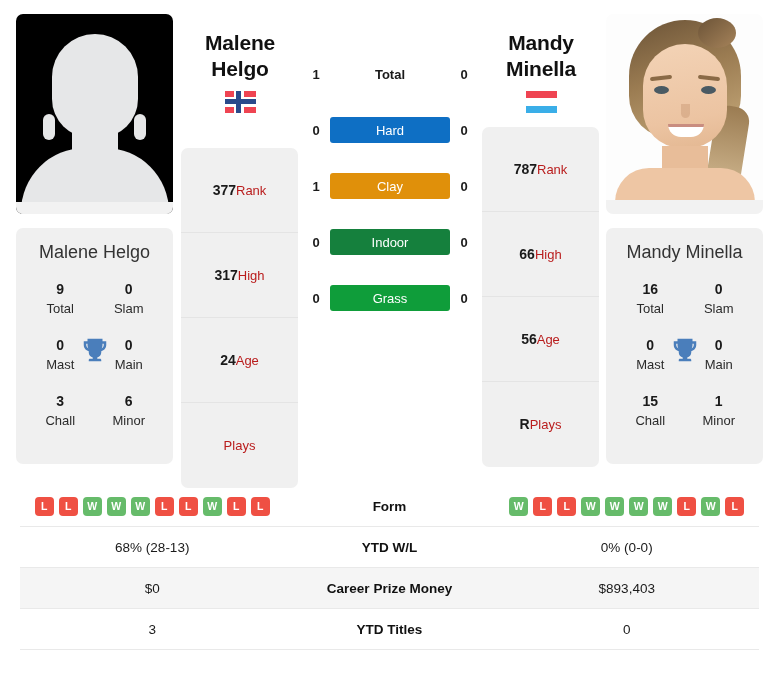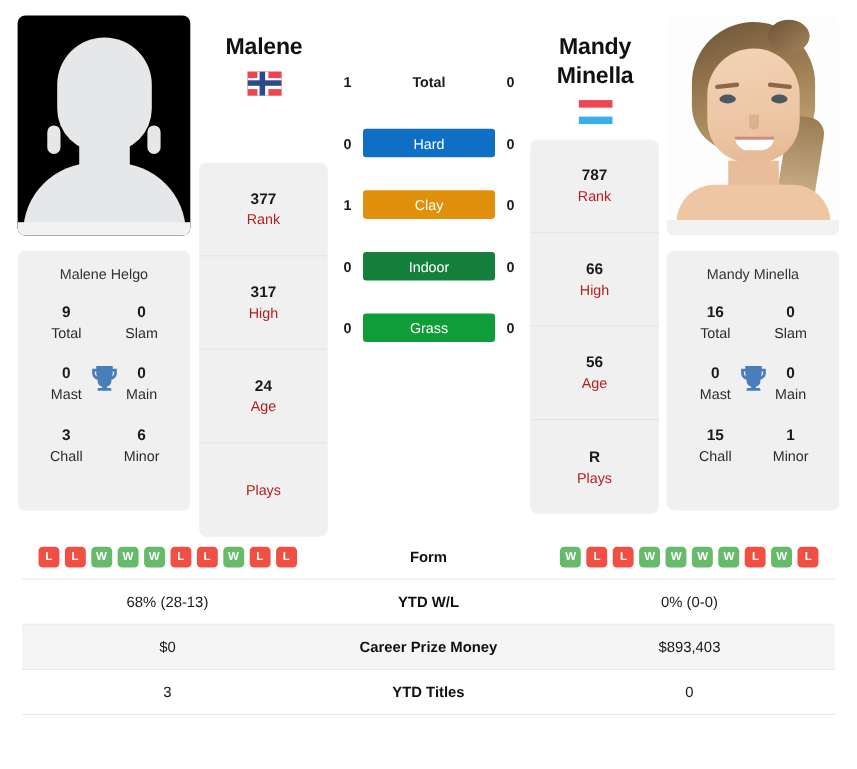--- a/index.html
+++ b/index.html
@@ -152,38 +152,38 @@
   .h2h-mid.bar { color: #ffffff; border-radius: 3px; }
 
   
   .strip {
     position: absolute; width: 117px;
     background: #f0f0f0; border-radius: 7px; overflow: hidden;
   }
   .strip-left  { left: 181px; top: 148px; }
   .strip-right { left: 482px; top: 127px; }
   .strip-cell {
-    height: 85px; display: flex; flex-direction: column;
+    height: 85px; display: flex; flex-direction: row;
     align-items: center; justify-content: center;
     border-bottom: 1px solid #e4e4e4;
   }
   .strip-cell:last-child { border-bottom: none; }
   .strip-val { font-size: 14px; font-weight: 700; color: #1a1a1a; line-height: 19px; }
   .strip-lbl { font-size: 13px; font-weight: 400; color: #b91c1c; line-height: 19px; }
 
   
   .titles {
     position: absolute; top: 228px; width: 157px; height: 236px;
     background: #f0f0f0; border-radius: 7px;
     padding: 14px 10px 12px;
   }
   .titles-left  { left: 16px; }
   .titles-right { left: 606px; }
   .titles-name {
-    text-align: center; font-size: 13px; color: #333333;
+    text-align: center; font-size: 18px; color: #333333;
     margin-bottom: 16px;
   }
   .titles-grid { position: relative; }
   .t-row { display: flex; height: 56px; }
   .t-cell { flex: 1; text-align: center; }
   .t-val { font-size: 14px; font-weight: 700; color: #1a1a1a; line-height: 20px; }
   .t-lbl { font-size: 13px; color: #2b2b2b; line-height: 19px; }
   .trophy {
     position: absolute; left: 50%; top: 56px;
     transform: translateX(-50%);
@@ -240,20 +240,21 @@
         <div class="pt-nose"></div>
         <div class="pt-smile"></div>
         <div class="pt-neck"></div>
         <div class="pt-shoulder"></div>
         <div class="pt-strip"></div>
       </div>
     </div>
 
     <div class="name-block name-left">
       <div class="pname">Malene</div>
+      <div class="pname">Helgo</div>
       <span class="flag flag-no">
         <i class="cross-w-v"></i>
           <i class="cross-w-h"></i>
         <i class="cross-b-v"></i>
           <i class="cross-b-h"></i>
       </span>
     </div>
 
     <div class="name-block name-right">
       <div class="pname">Mandy</div>

